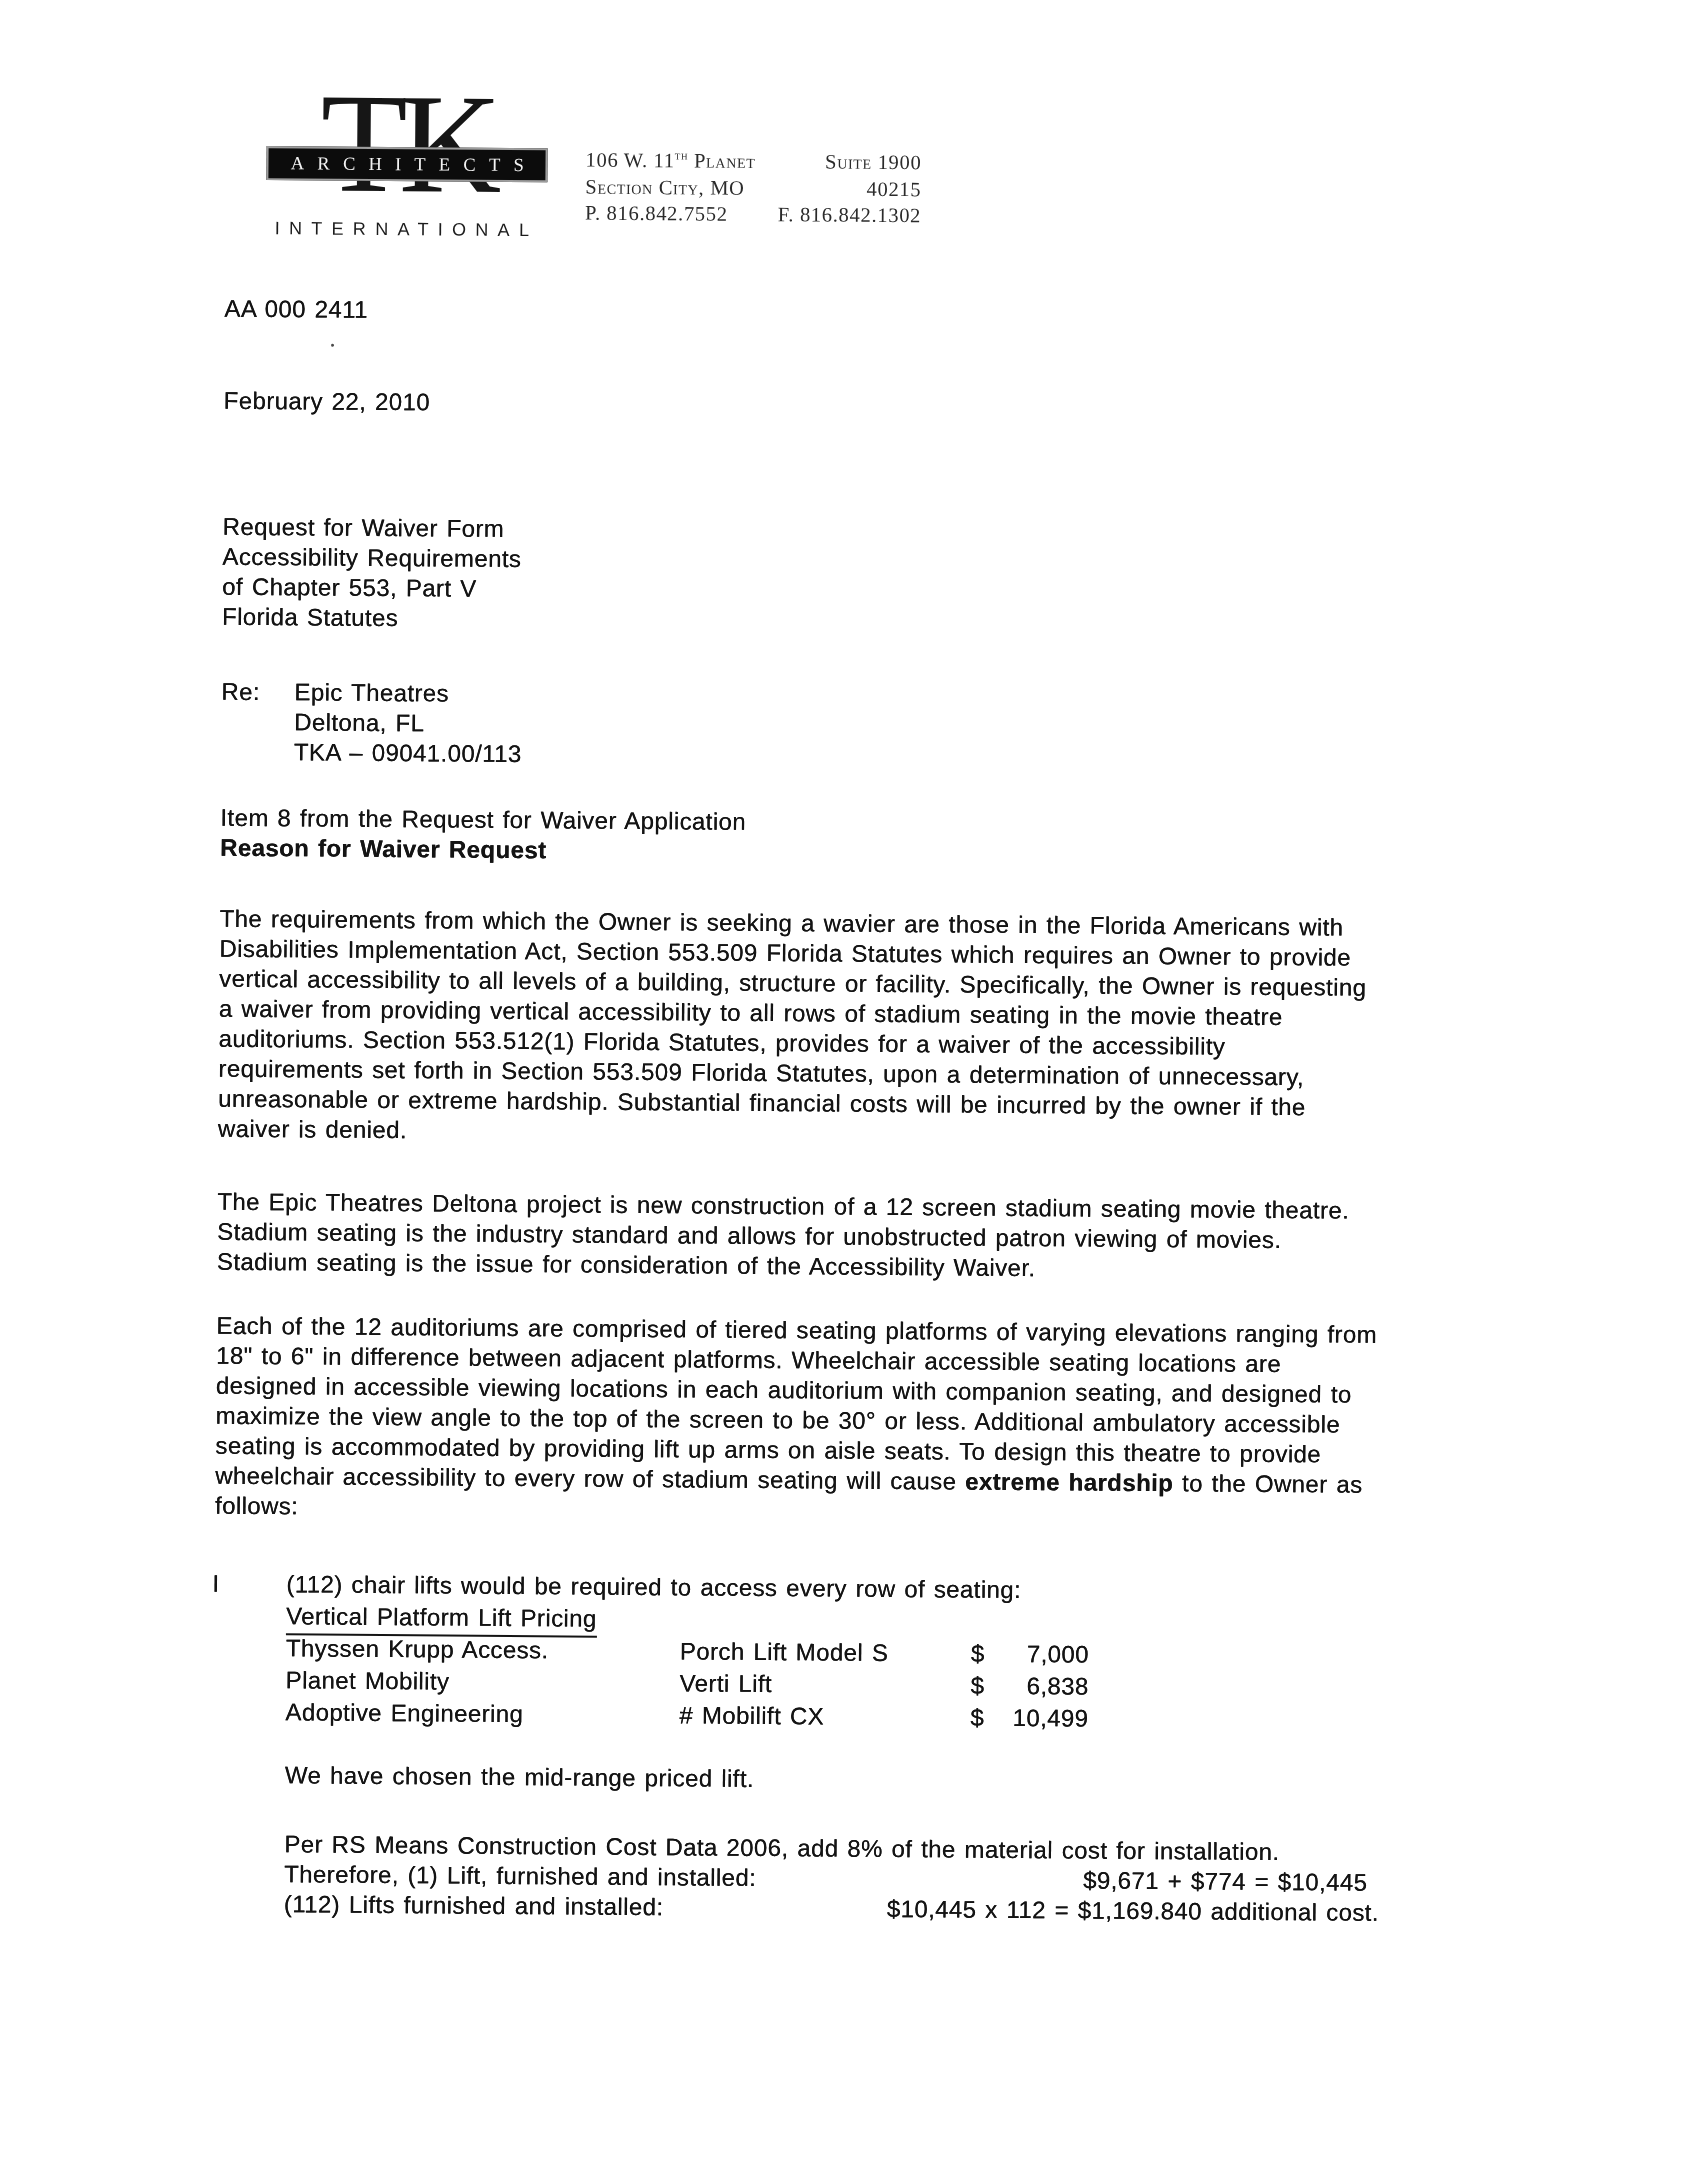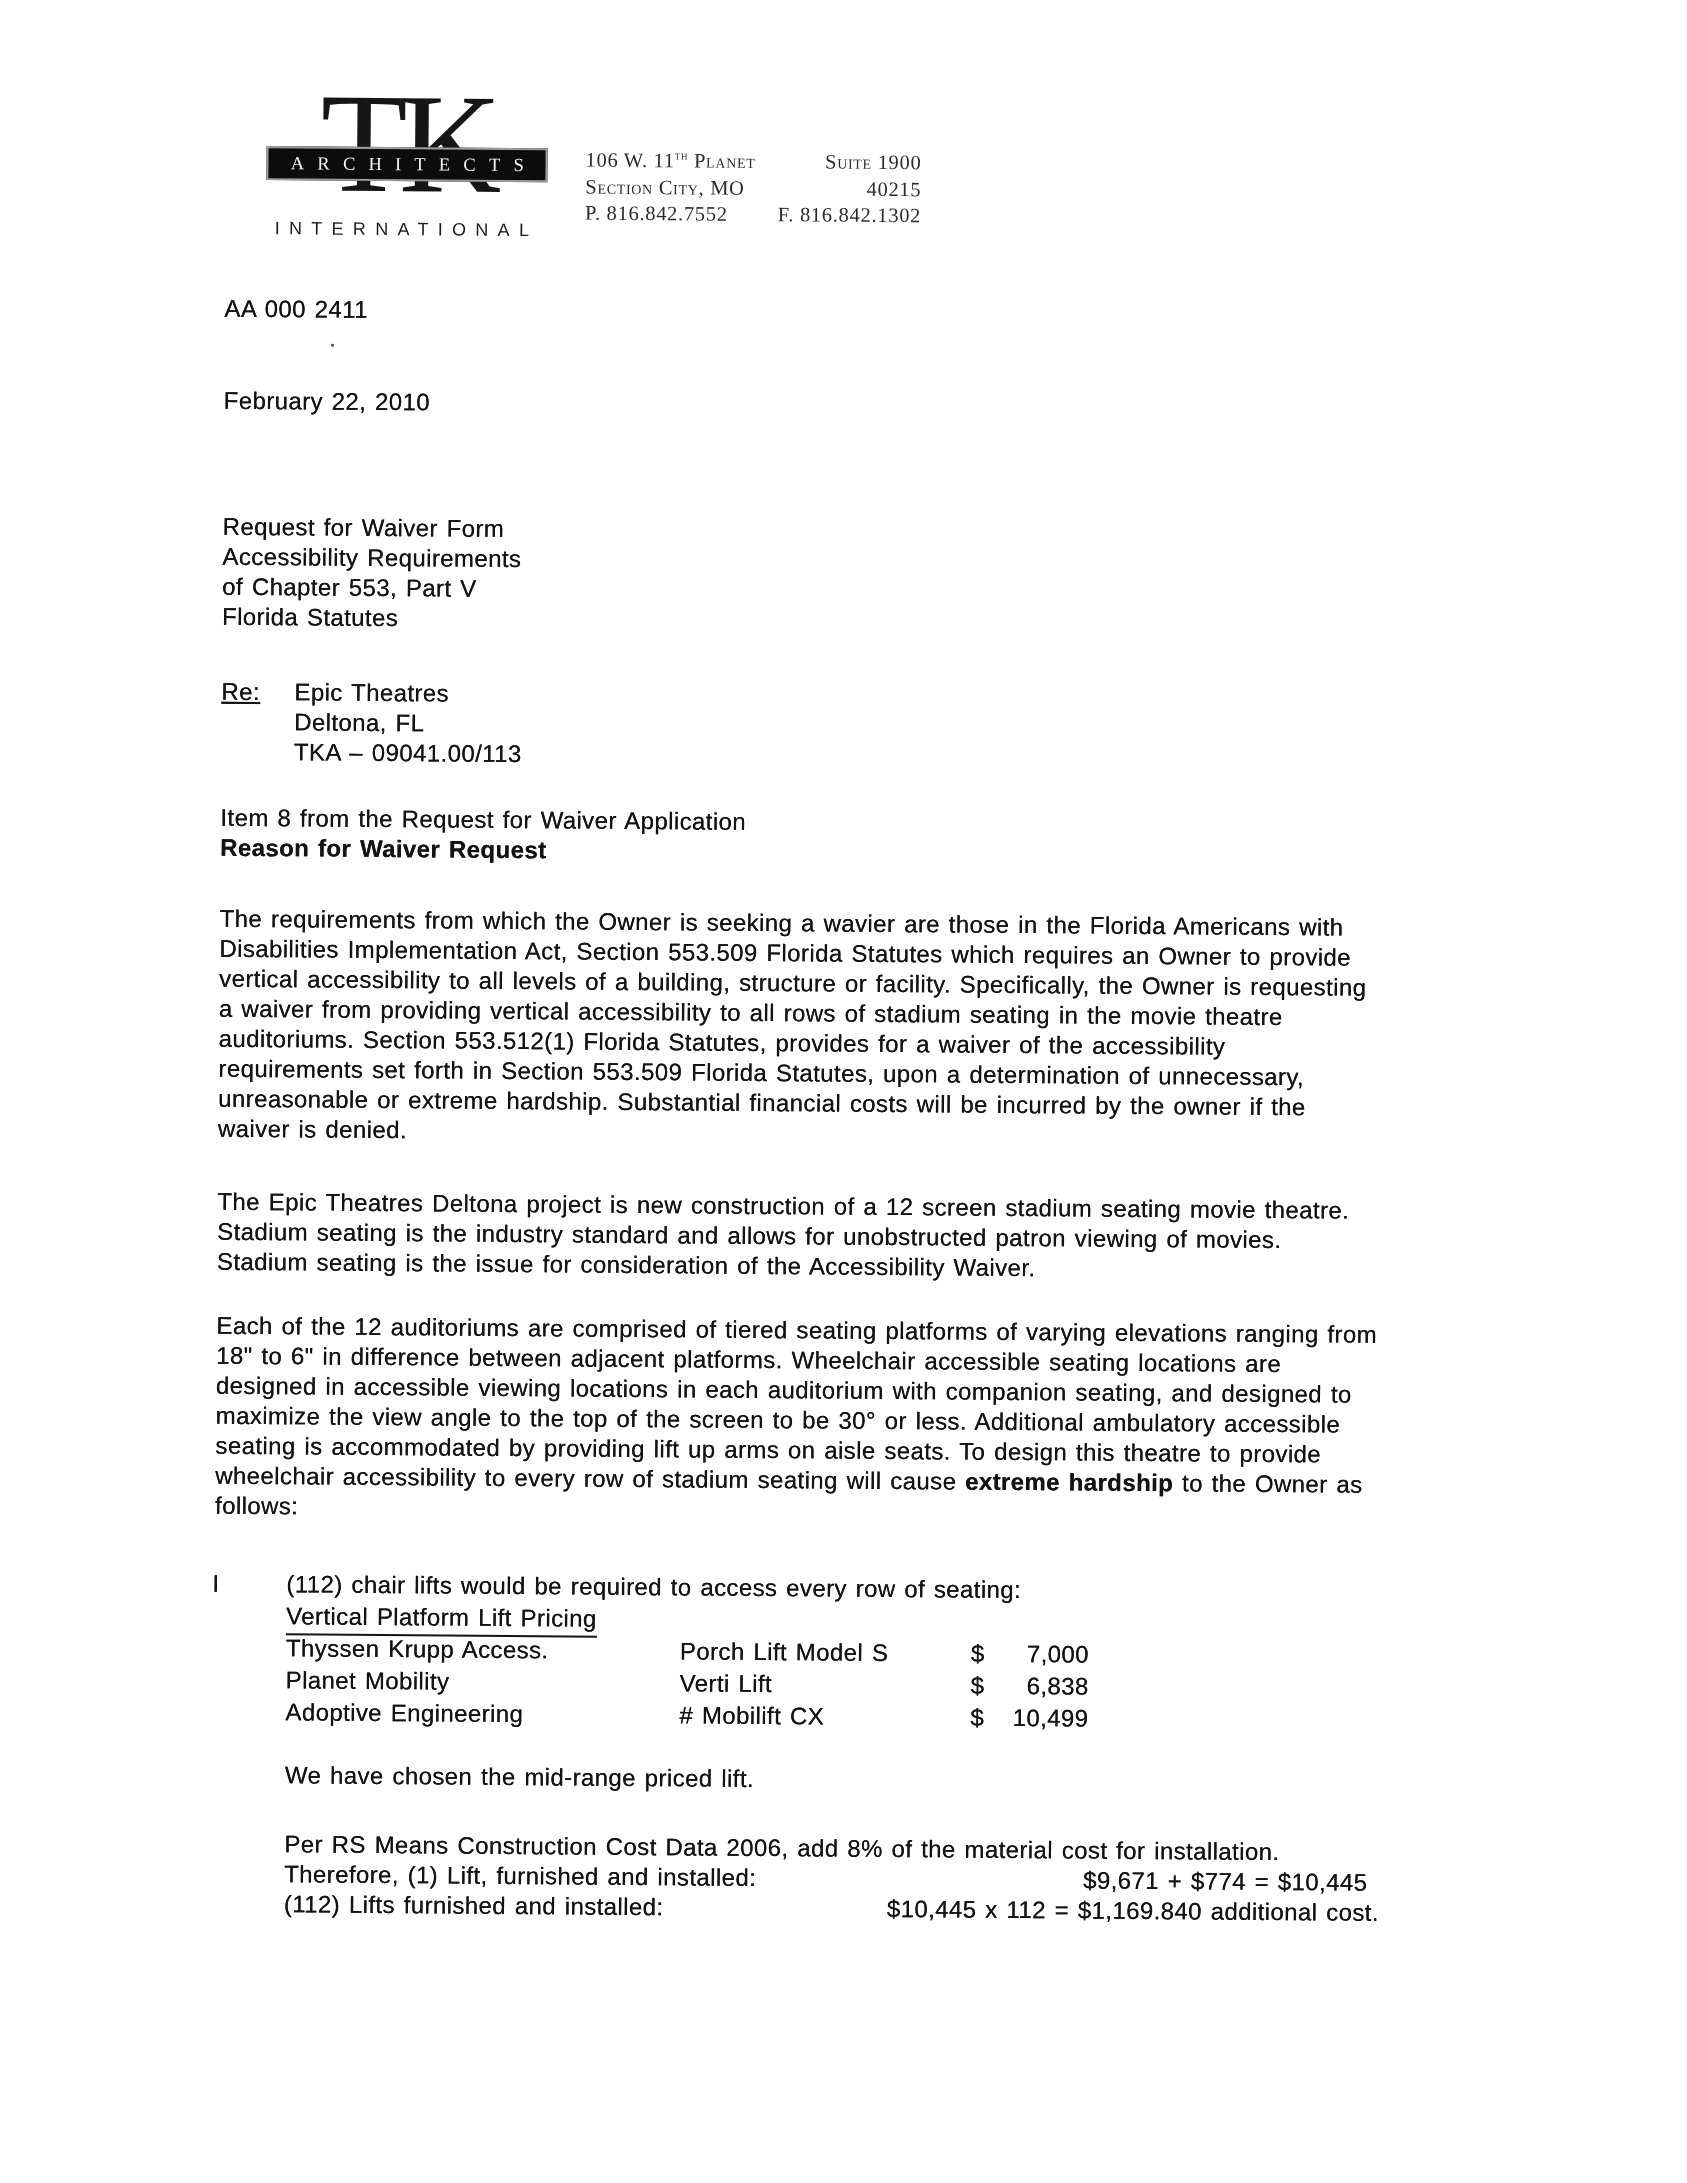--- a/index.html
+++ b/index.html
@@ -63,21 +63,21 @@
     letter-spacing:0.4px;word-spacing:1.7px;
     white-space:nowrap;
     text-shadow:0.2px 0 0 currentColor;
   }
   .bold{font-weight:700;}
   .license{left:222px;top:298px;}
   .dot{left:329px;top:347px;width:3.3px;height:3.3px;background:#4a4a4a;border-radius:50%;}
   .date{left:222px;top:390px;}
   .recipient{left:222px;top:516px;}
   .re-block{left:222px;top:681px;display:flex;}
-  .re-label{width:73px;text-decoration:underline;}
+  .re-label{width:73px;}
   .subject{left:222px;top:807px;}
   .para1{left:222px;top:908px;}
   .para2{left:222px;top:1191px;}
   .para3{left:222px;top:1315px;}
   .para div{height:30px;}
   .list-marker{left:220px;top:1573px;}
   .item-intro{left:294px;top:1573px;}
   .table-title{left:294px;top:1605px;}
   .table-title span{
     display:inline-block;

